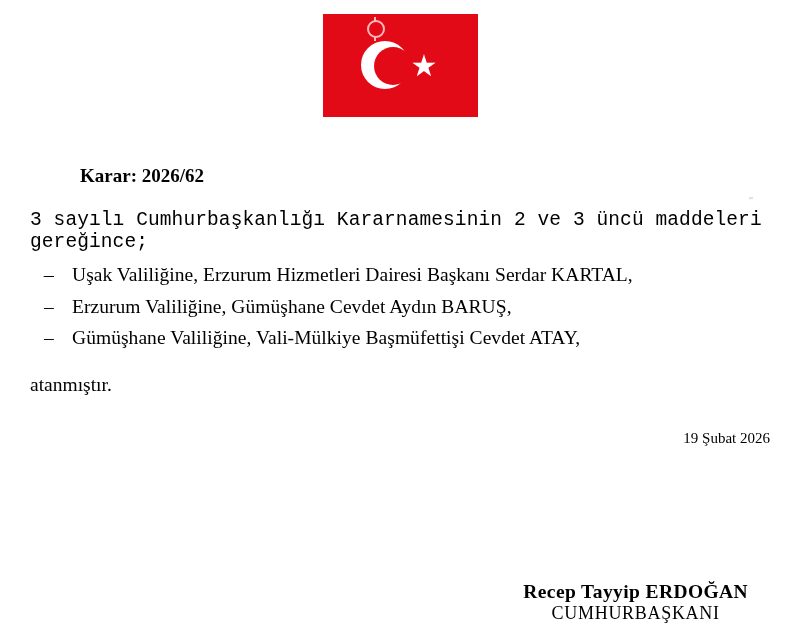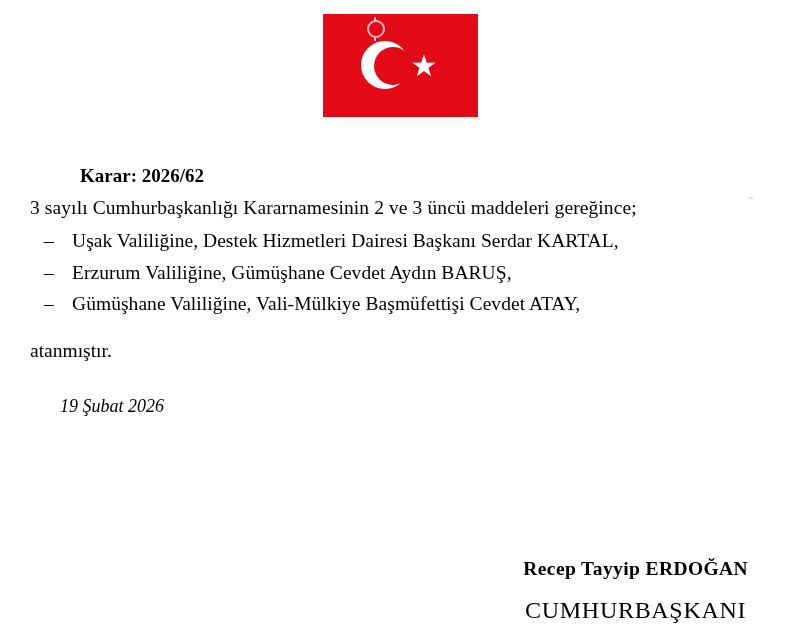--- a/index.html
+++ b/index.html
@@ -97,23 +97,24 @@
     text-decoration: underline;
     letter-spacing: 0.2px;
   }
   .decision {
     margin-left: 50px;
     margin-top: 22px;
     font-size: 19px;
     font-weight: bold;
   }
   .intro {
-    margin-top: 10px;
+    margin-top: 22px;
     font-size: 19.5px;
     letter-spacing: 0.1px;
+    font-family: Liberation Mono, monospace;
   }
   ul.appointments {
     list-style: none;
     margin: 6px 0 0 0;
     padding: 0;
   }
   ul.appointments li {
     font-size: 19.5px;
     line-height: 1.62;
     padding-left: 42px;
@@ -123,42 +124,40 @@
   ul.appointments li .dash {
     position: absolute;
     left: 14px;
     top: 0;
   }
   .closing {
     margin-top: 20px;
     font-size: 19.5px;
   }
   .date {
-    text-align: left;
+    text-align: right;
     margin-top: 34px;
     margin-left: 30px;
-    font-size: 18px;
-    font-style: italic;
+    font-size: 15px;
   }
 
   
   .signature {
     position: absolute;
     right: 52px;
     bottom: 18px;
     text-align: center;
   }
   .sig-name {
     font-size: 19.5px;
     font-weight: bold;
     letter-spacing: 0.4px;
   }
   .sig-title {
-    margin-top: 17px;
-    font-size: 24px;
+    font-size: 18px;
     letter-spacing: 0.7px;
     text-align: center;
   }
   .stray-mark {
     position: absolute;
     right: 47px;
     top: 194px;
     font-size: 11px;
     color: #b9b9b9;
   }
@@ -188,21 +187,21 @@
 
     <ul class="appointments">
       <li>
         <span class="dash">–</span>
       </li>
       <li>
         <span class="dash">–</span>
       </li>
       <li>
         <span class="dash">–</span>
-        <span>Uşak Valiliğine, Destek Hizmetleri Dairesi Başkanı Serdar KARTAL,</span>
+        <span>Uşak Valiliğine, Erzurum Hizmetleri Dairesi Başkanı Serdar KARTAL,</span>
       </li>
       <li>
         <span class="dash">–</span>
         <span>Erzurum Valiliğine, Gümüşhane Cevdet Aydın BARUŞ,</span>
       </li>
       <li>
         <span class="dash">–</span>
         <span>Gümüşhane Valiliğine, Vali-Mülkiye Başmüfettişi Cevdet ATAY,</span>
       </li>
     </ul>

